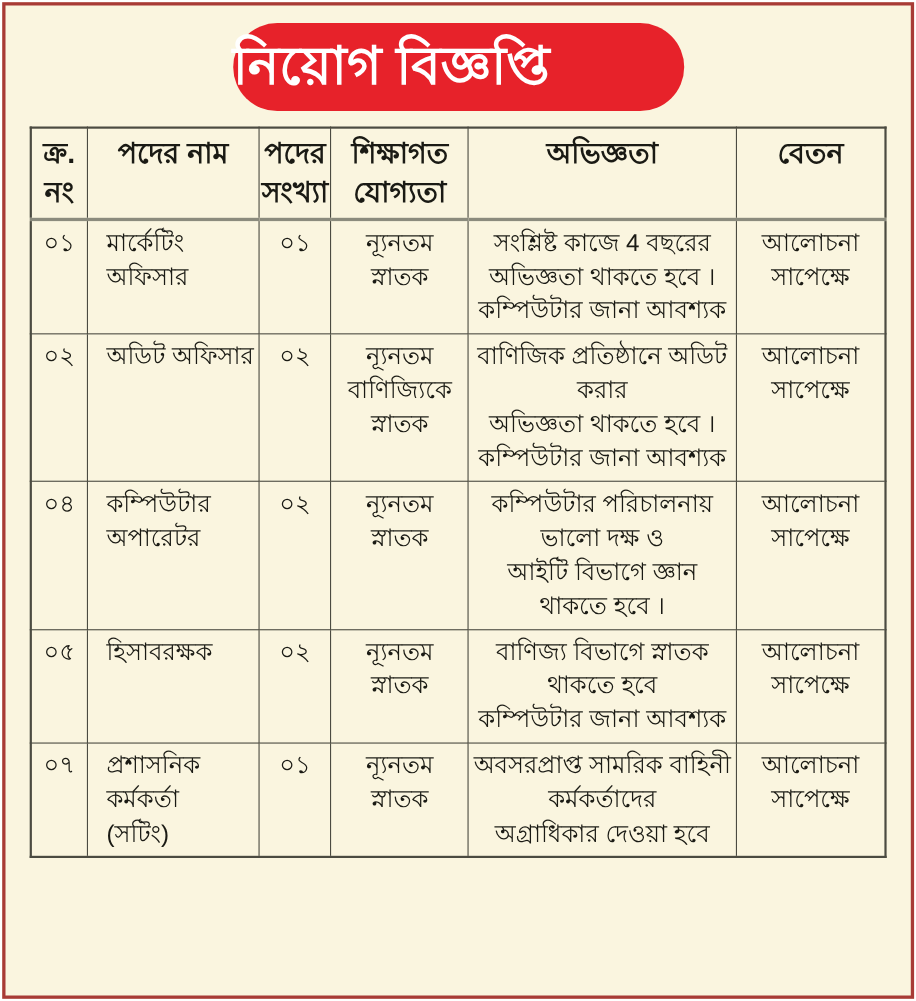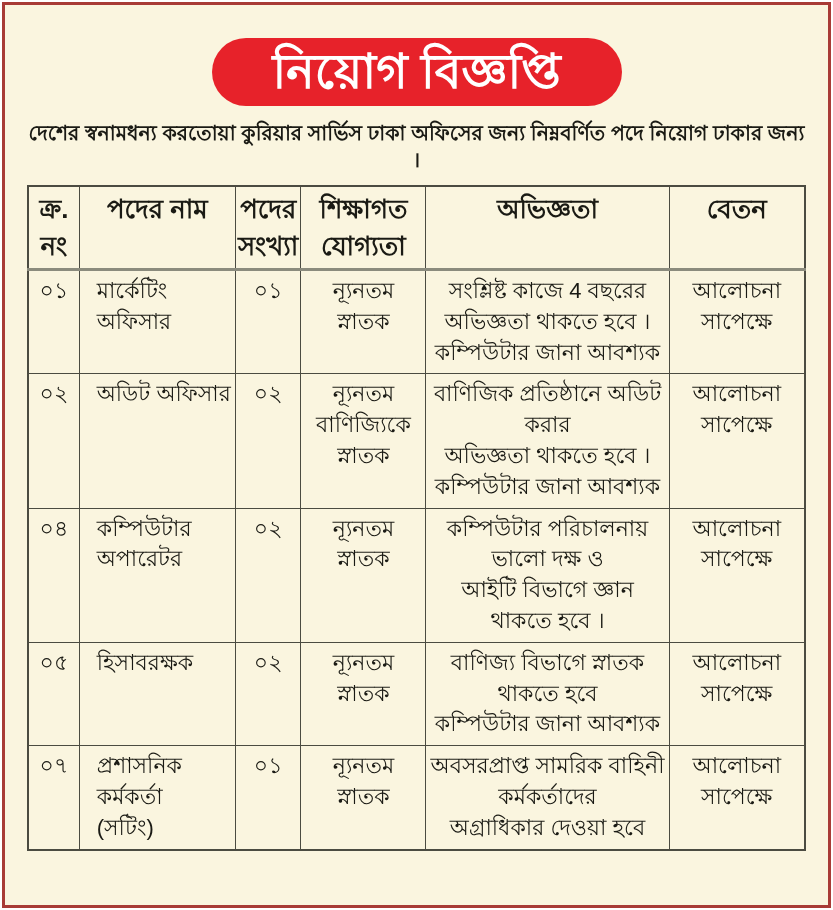--- a/index.html
+++ b/index.html
@@ -18,24 +18,24 @@
   html,body{width:833px;height:910px;overflow:hidden;background:#ffffff;}
   body{font-family:"Liberation Sans","DejaVu Sans",sans-serif;color:var(--ink);}
   .page{
     width:829px;height:906px;margin:2px;
     border:3px solid var(--page-border);
     background:var(--page-bg);
     padding:14px 22px 0 22px;
   }
   
   .banner{
-    width:410px;height:68px;margin:19px auto 14px auto;
+    width:410px;height:80px;margin:2px auto 14px auto;
     background:var(--banner);
     border-radius:40px;
-    display:flex;align-items:center;justify-content:center;
+    display:flex;align-items:center;justify-content:flex-start;
   }
   .banner .title{
     color:var(--banner-text);
     font-size:48px;font-weight:bold;line-height:1;
     white-space:nowrap;
   }
   .subtitle{
     font-size:20.5px;font-weight:bold;text-align:center;
     margin:0 0 12px 0;line-height:1.3;
   }
@@ -59,21 +59,20 @@
 </style>
 </head>
 <body>
 
 <div class="page">
 
   <div class="banner">
     <span class="title">নিয়োগ বিজ্ঞপ্তি</span>
   </div>
 
-  <p class="subtitle">দেশের স্বনামধন্য করতোয়া কুরিয়ার সার্ভিস ঢাকা অফিসের জন্য নিম্নবর্ণিত পদে নিয়োগ ঢাকার জন্য ।</p>
 
   <table>
     <colgroup>
       <col class="c0">
         <col class="c1">
         <col class="c2">
         <col class="c3">
         <col class="c4">
         <col class="c5">
     </colgroup>

